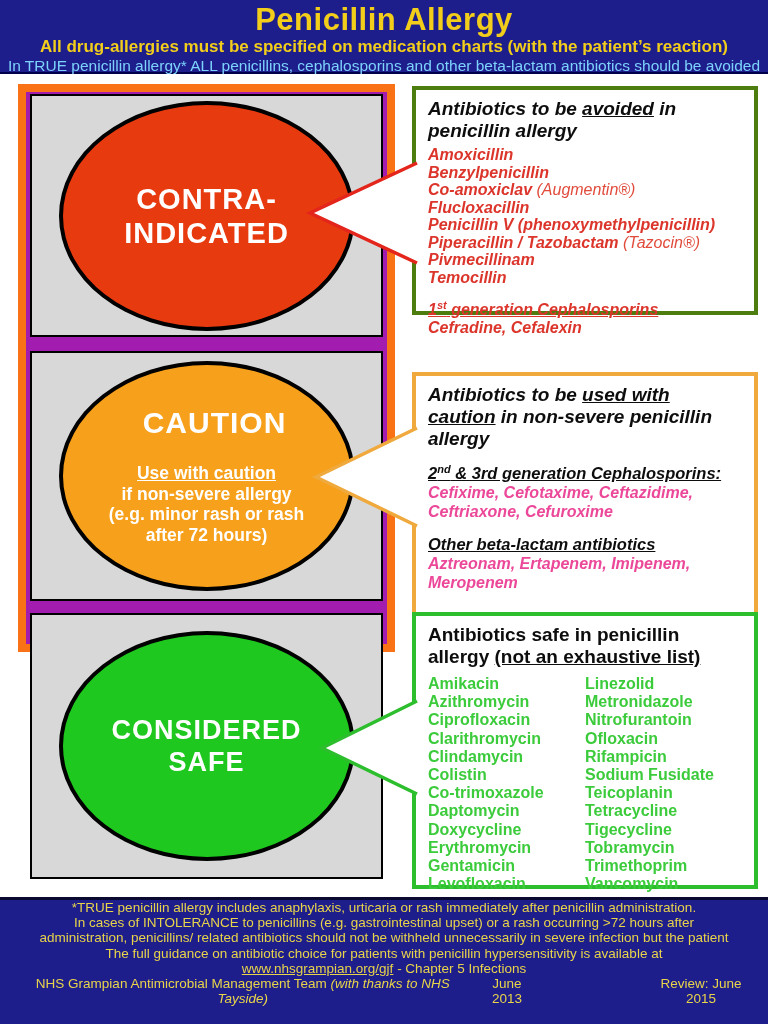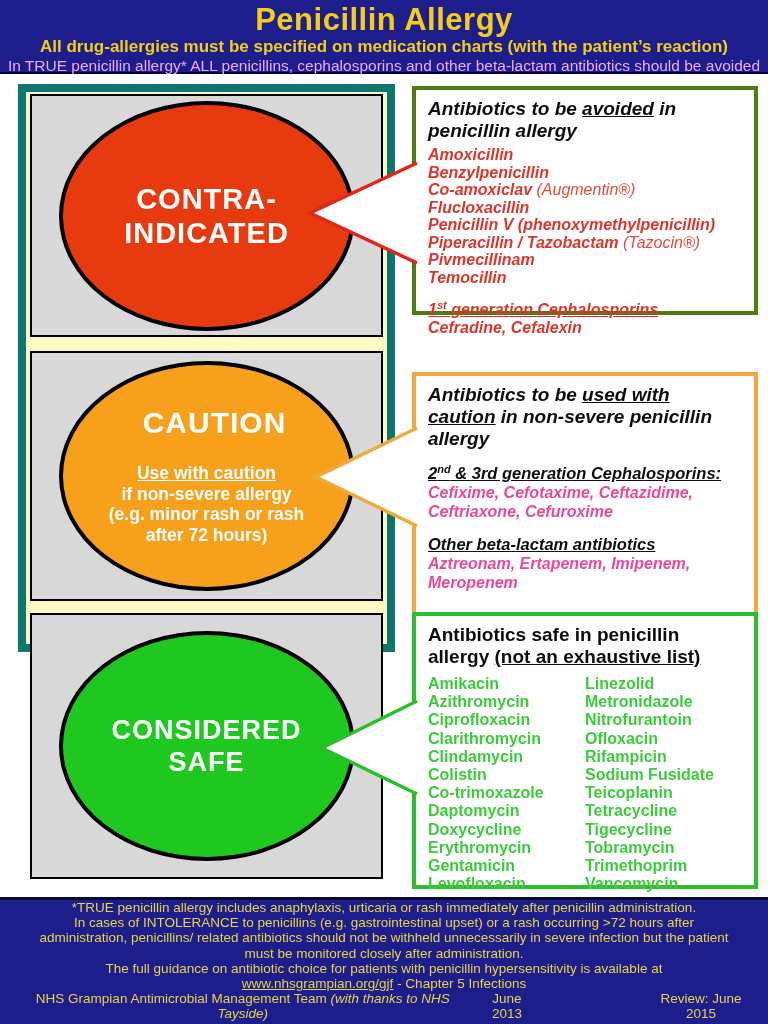--- a/index.html
+++ b/index.html
@@ -8,26 +8,26 @@
     background:#ffffff;font-family:"Liberation Sans",sans-serif;
   }
   
   .header{
     position:absolute;left:0;top:0;width:768px;height:74px;
     background:#1D1D8C;border-bottom:2px solid #00004a;
     text-align:center;color:#F2CE1B;box-sizing:border-box;
   }
   .header .title{font-size:31px;font-weight:bold;line-height:34px;margin-top:3px;letter-spacing:.5px;}
   .header .subtitle{font-size:17px;font-weight:bold;line-height:20px;}
-  .header .note{font-size:15.5px;font-weight:normal;line-height:18px;color:#f0abfc;}
+  .header .note{font-size:15.5px;font-weight:normal;line-height:18px;color:#7dd3fc;}
 
   
   .tl-frame{
     position:absolute;left:18px;top:84px;width:377px;height:568px;
-    border:8px solid #0f766e;background:#fef9c3;box-sizing:border-box;
+    border:8px solid #f97316;background:#a21caf;box-sizing:border-box;
   }
   .tl-cell{
     position:absolute;left:4px;right:4px;border:2px solid #000;
     background:#D8D8D8;display:flex;align-items:center;justify-content:center;
     box-sizing:border-box;
   }
   .cell-stop{top:2px;height:243px;}
   .cell-caution{top:259px;height:250px;}
   .cell-safe{top:521px;height:266px;}
   .light{
@@ -189,21 +189,20 @@
 <svg class="pointer-layer" width="768" height="1024" viewBox="0 0 768 1024">
   <path d="M417,163 L310,213 L417,263" fill="#ffffff" stroke="#E3251B" stroke-width="3.5"></path>
   <path d="M417,428 L316,477 L417,526" fill="#ffffff" stroke="#EFA93C" stroke-width="3.5"></path>
   <path d="M417,701 L322,748 L417,794" fill="#ffffff" stroke="#2DBE2D" stroke-width="3.5"></path>
 </svg>
 
 <div class="footer">
   <div>*TRUE penicillin allergy includes anaphylaxis, urticaria or rash immediately after penicillin administration.</div>
   <div>In cases of INTOLERANCE to penicillins (e.g. gastrointestinal upset) or a rash occurring &gt;72 hours after</div>
   <div>administration, penicillins/ related antibiotics should not be withheld unnecessarily in severe infection but the patient</div>
-  <div>must be monitored closely after administration.</div>
   <div class="guidance">The full guidance on antibiotic choice for patients with penicillin hypersensitivity is available at</div>
   <div>
     <span class="link">www.nhsgrampian.org/gjf</span><span> - Chapter 5 Infections</span>
   </div>
   <div class="footer-bottom">
     <span>
       <span>NHS Grampian Antimicrobial Management Team </span><span class="it">(with thanks to NHS Tayside)</span>
     </span>
     <span class="dates">
       <span class="date-pub">June 2013</span>

